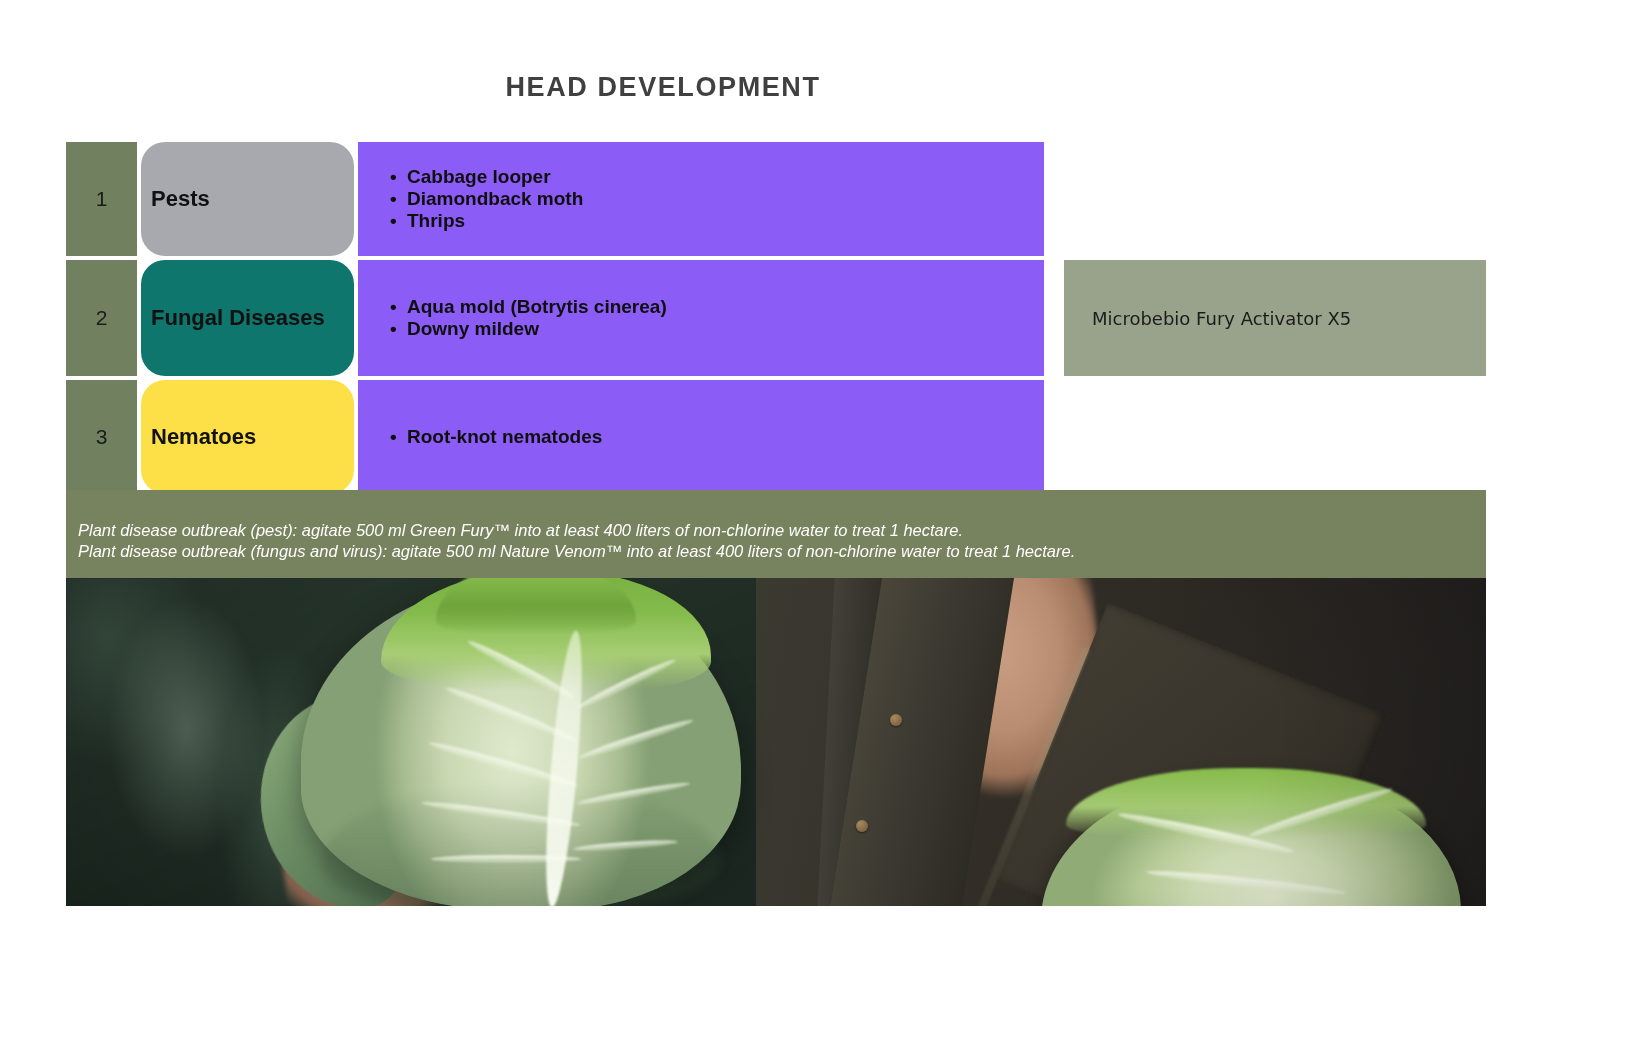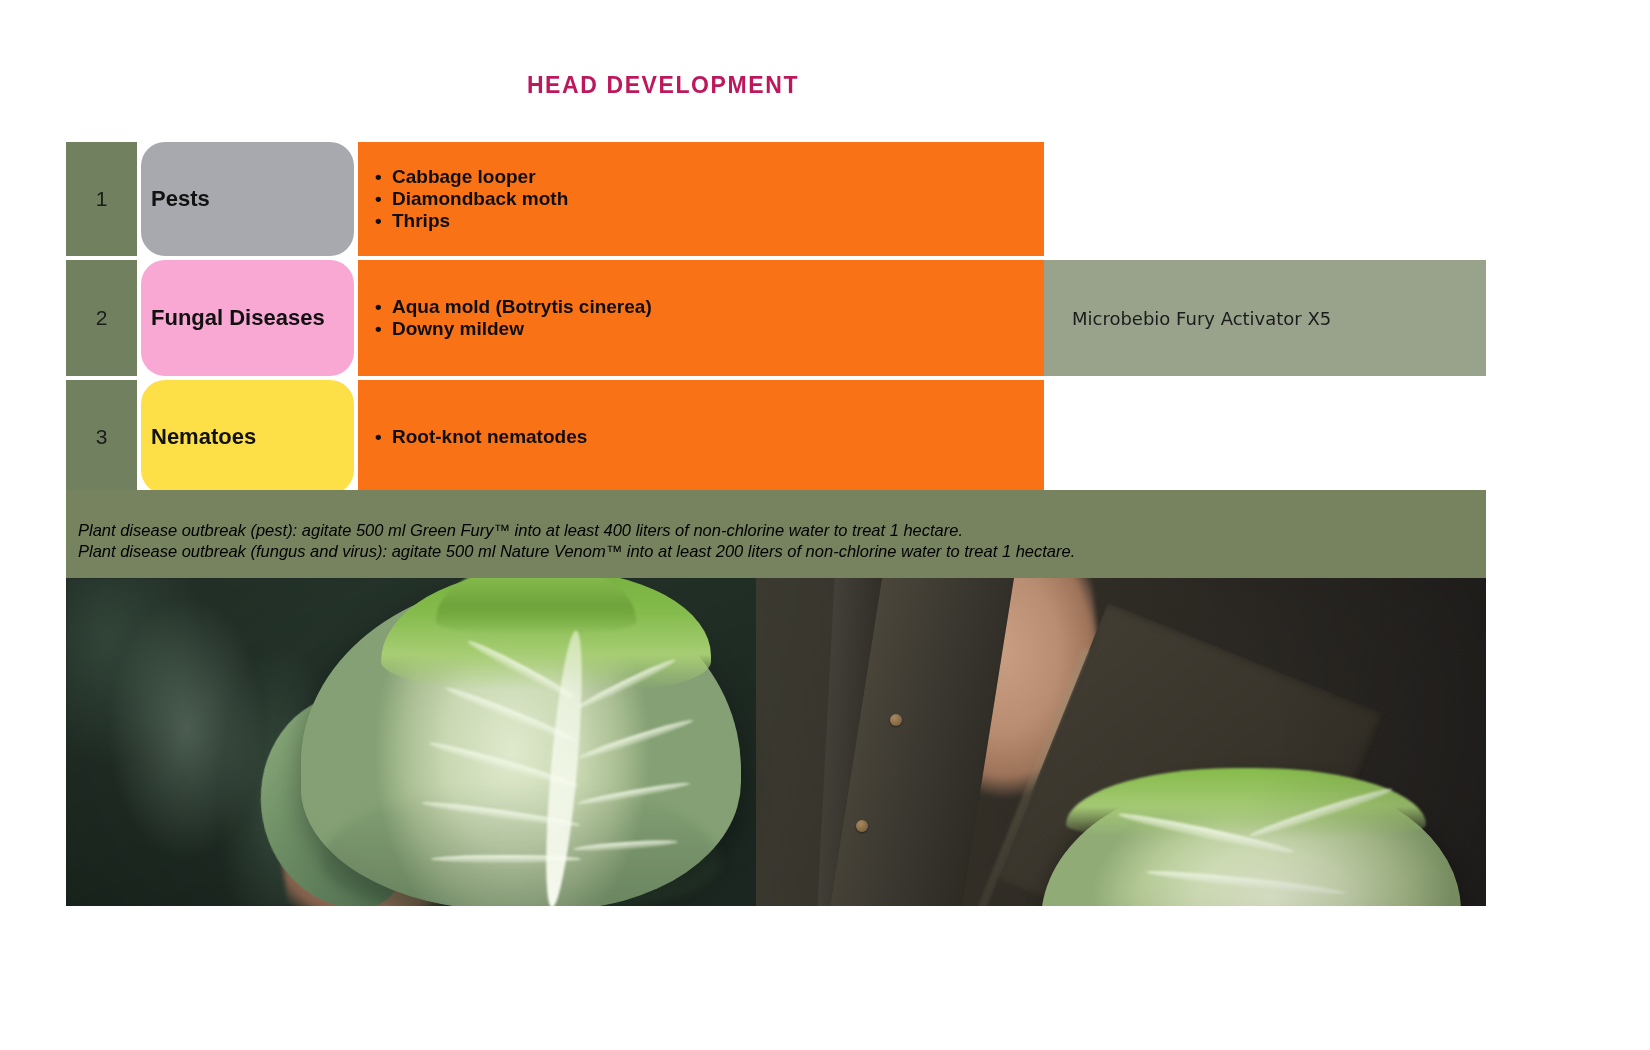--- a/index.html
+++ b/index.html
@@ -15,24 +15,24 @@
     overflow: hidden;
   }
 
   
   .page-title {
     position: absolute;
     top: 72px;
     left: 0;
     width: 1326px;
     text-align: center;
-    font-size: 23px;
+    font-size: 27px;
     font-weight: bold;
     letter-spacing: 1.6px;
-    color: #be185d;
+    color: #404040;
     font-family: "Liberation Sans", sans-serif;
   }
 
   
   .table {
     position: absolute;
     left: 66px;
     top: 142px;
     width: 1420px;
   }
@@ -60,37 +60,37 @@
     width: 213px;
     padding-left: 10px;
     color: #111111;
     font-size: 22px;
     font-weight: bold;
     margin-right: 4px;
     border-radius: 24px;
   }
   .c-items {
     width: 686px;
-    background: #f97316;
-    padding-left: 17px;
-    margin-right: 0;
+    background: #8b5cf6;
+    padding-left: 32px;
+    margin-right: 20px;
     align-items: center;
   }
   .c-prod {
     flex: 1;
     background: #99a38c;
     padding-left: 28px;
     color: #1c1c1c;
     font-size: 18px;
     font-weight: normal;
     font-family: "DejaVu Sans", sans-serif;
   }
 
   .row-1 .c-label { background: #a7a9ae; }
-  .row-2 .c-label { background: #f9a8d4; }
+  .row-2 .c-label { background: #0f766e; }
   .row-3 .c-label { background: #fde047; }
 
   .row-1 { height: 114px; }
   .row-2 { height: 116px; }
   .row-3 { height: 114px; }
 
   .items-list {
     list-style: none;
     margin: 0;
     padding: 0;
@@ -118,21 +118,21 @@
     top: 490px;
     width: 1420px;
     height: 88px;
     background: #77835f;
     box-sizing: border-box;
     padding: 30px 0 0 12px;
   }
   .note-line {
     font-style: italic;
     font-size: 16.5px;
-    color: #000000;
+    color: #ffffff;
     line-height: 1.27;
     white-space: nowrap;
     font-family: "Liberation Sans", sans-serif;
   }
 
   
   .photo {
     position: absolute;
     left: 66px;
     top: 578px;
@@ -367,21 +367,21 @@
       <ul class="items-list">
         <li>Root-knot nematodes</li>
       </ul>
     </div>
   </div>
 
 </div>
 
 <div class="note-band">
   <div class="note-line">Plant disease outbreak (pest): agitate 500 ml Green Fury™ into at least 400 liters of non-chlorine water to treat 1 hectare.</div>
-  <div class="note-line">Plant disease outbreak (fungus and virus): agitate 500 ml Nature Venom™ into at least 200 liters of non-chlorine water to treat 1 hectare.</div>
+  <div class="note-line">Plant disease outbreak (fungus and virus): agitate 500 ml Nature Venom™ into at least 400 liters of non-chlorine water to treat 1 hectare.</div>
 </div>
 
 <div class="photo">
   <div class="ph-layer bg-field"></div>
 
   <div class="torso"></div>
   <div class="torso-fold-a"></div>
   <div class="neck-skin"></div>
   <div class="collar-left"></div>
   <div class="collar-right"></div>

